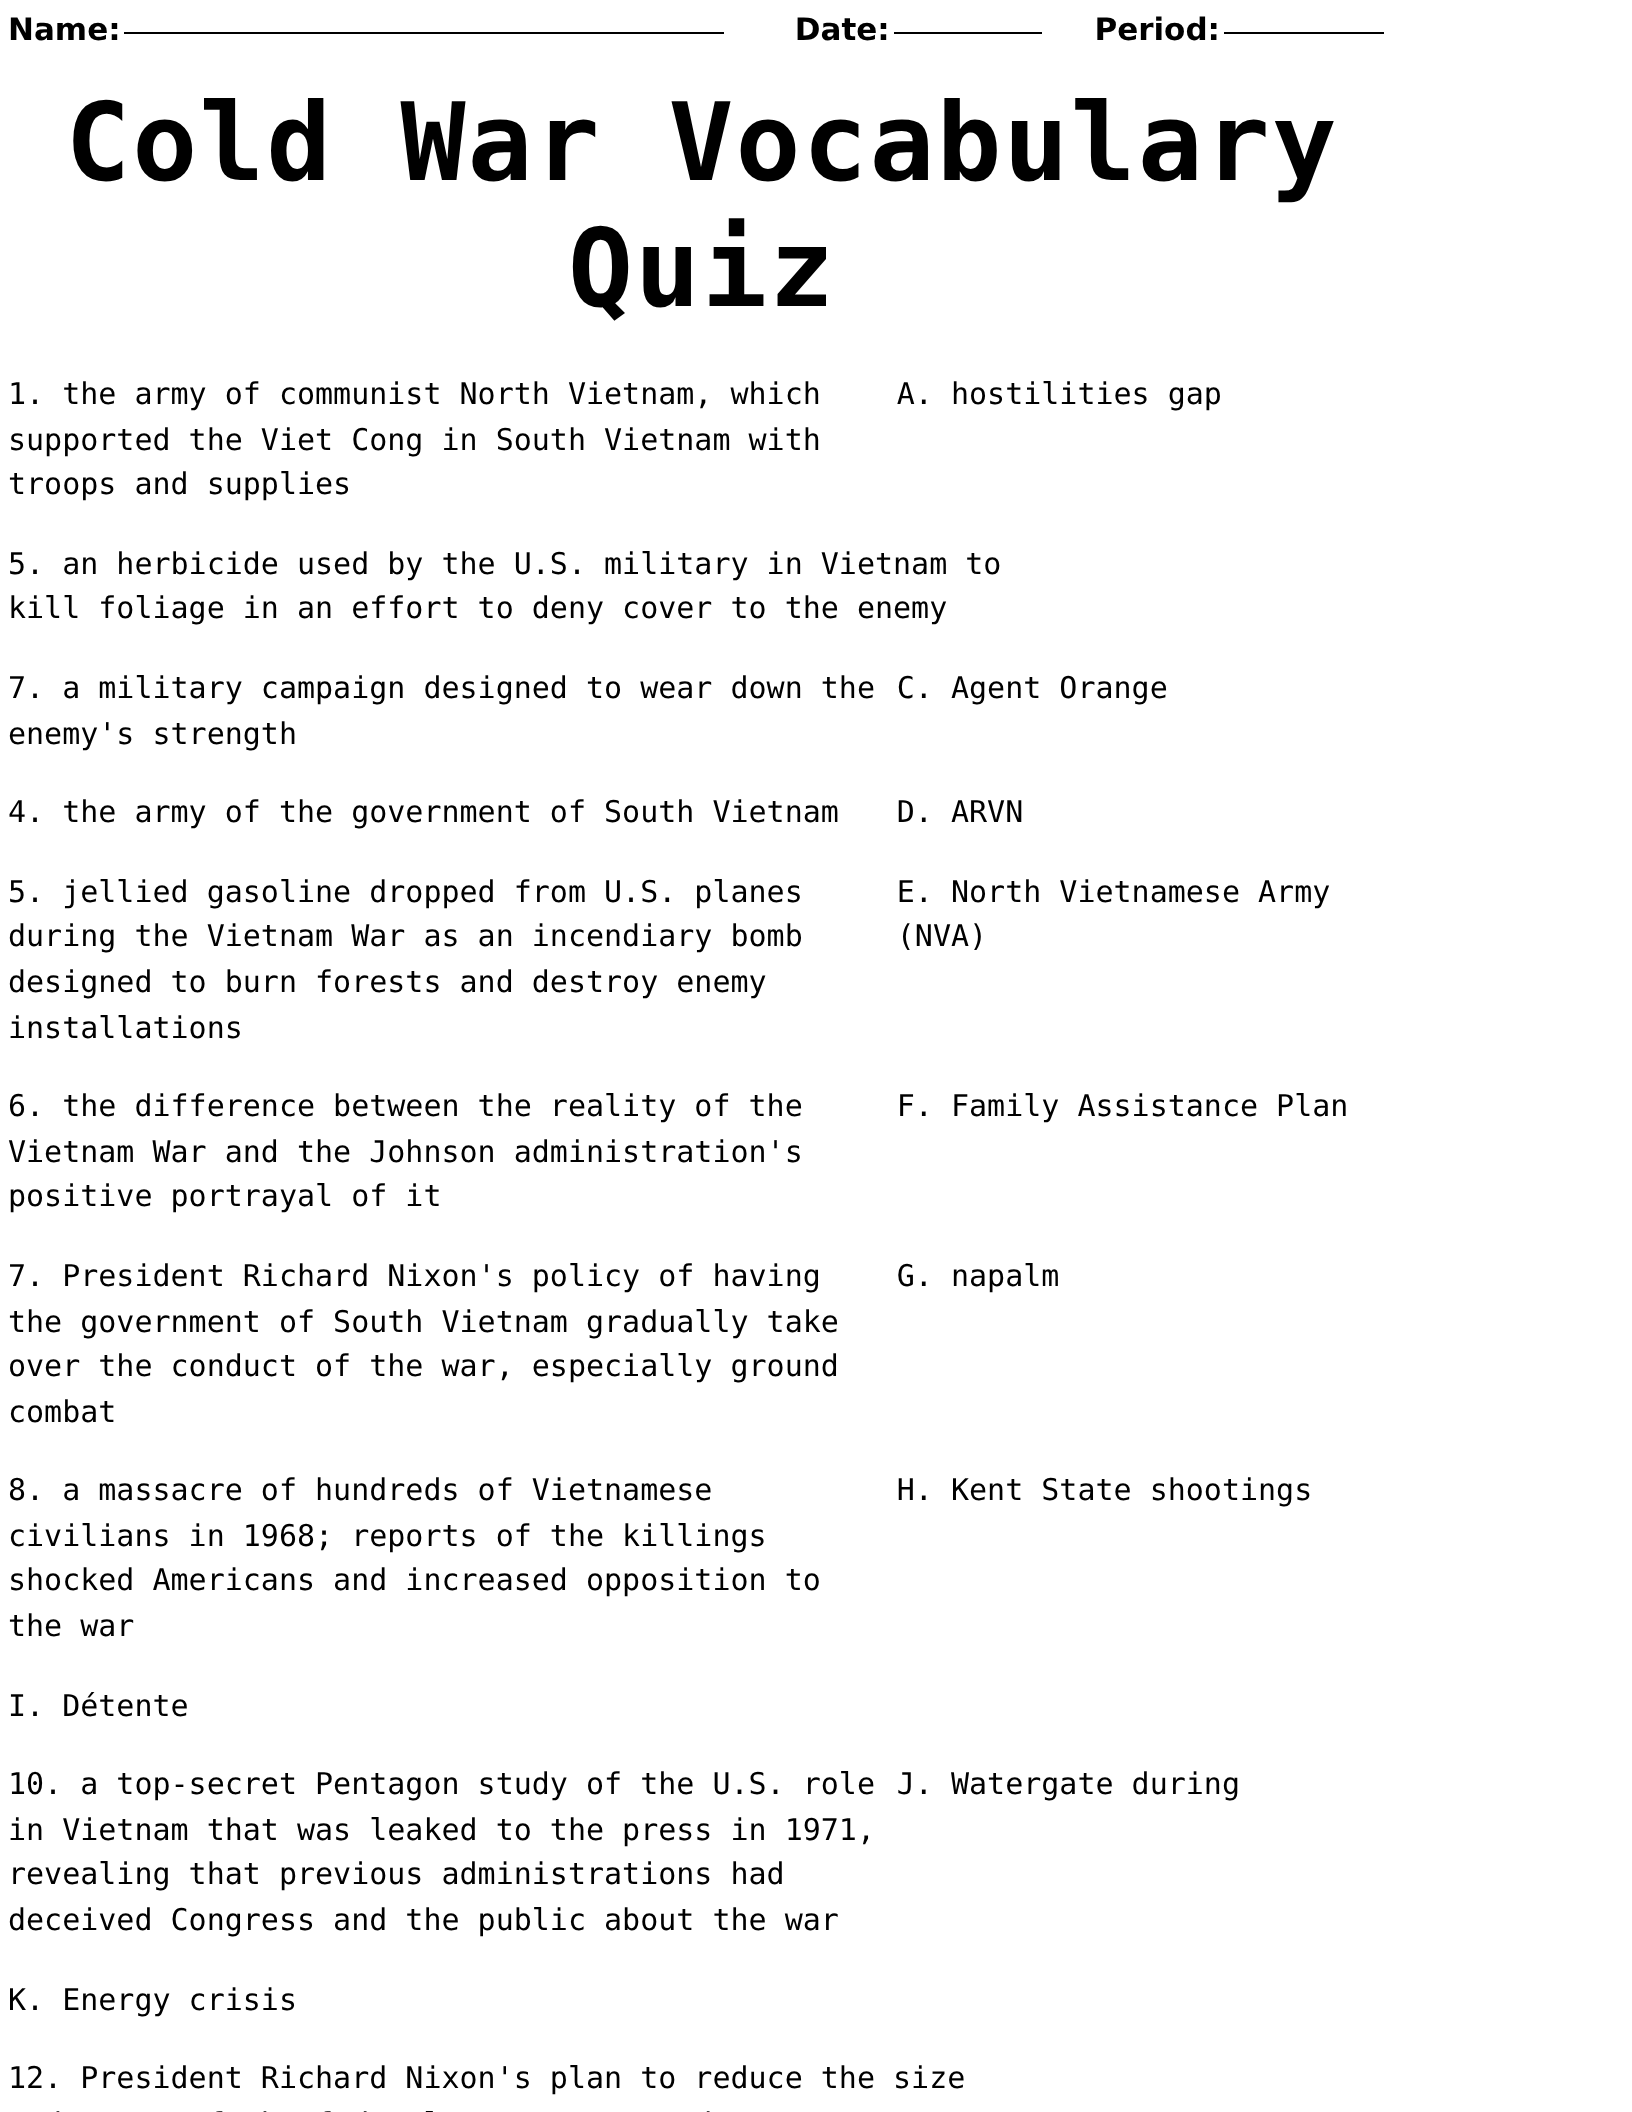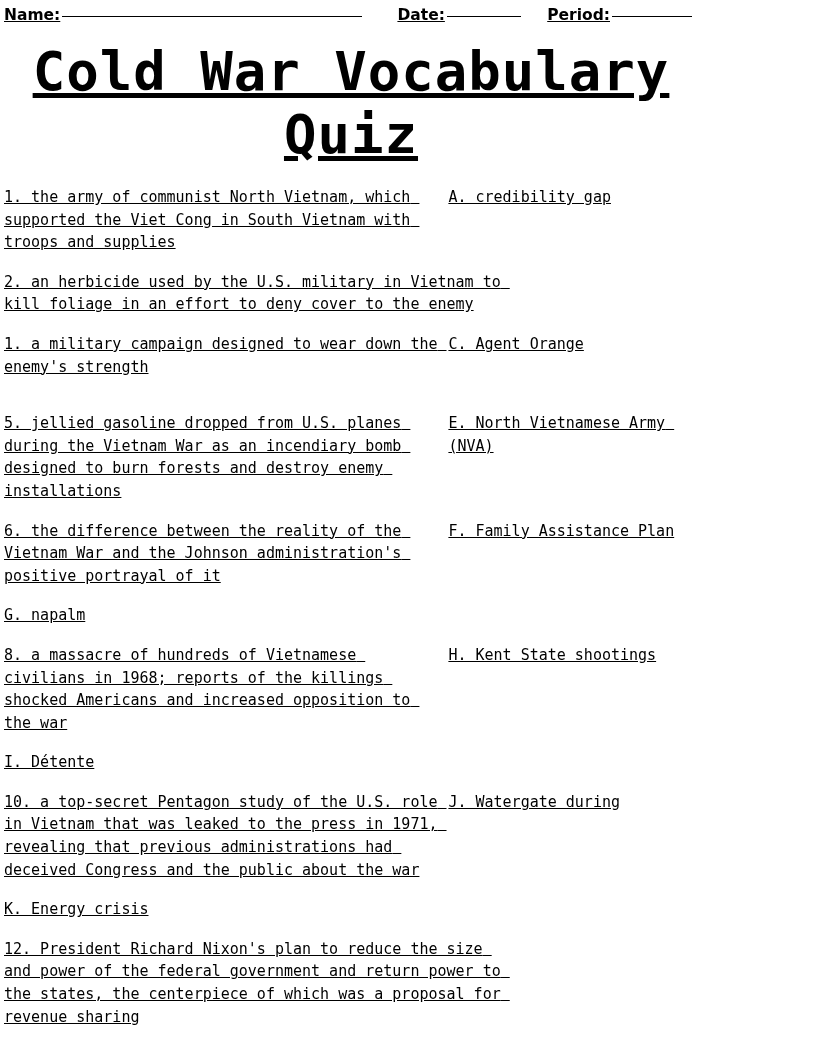--- a/index.html
+++ b/index.html
@@ -13,21 +13,20 @@
     font-family: "DejaVu Sans Mono", monospace;
     color: #000000;
     overflow: hidden;
   }
   .page {
     width: 696px;
     height: 1056px;
     position: relative;
     box-sizing: border-box;
     padding: 0 4px;
-    text-decoration: underline;
   }
   
   .header-line {
     display: flex;
     align-items: baseline;
     font-family: "DejaVu Sans", sans-serif;
     font-weight: bold;
     font-size: 15.5px;
     padding-top: 6px;
     white-space: nowrap;
@@ -108,40 +107,46 @@
 
   <h1 class="title">Cold War Vocabulary Quiz</h1>
 
   <div class="quiz-body">
 
     <div class="row">
       <div class="q-col">
         <p class="question">1. the army of communist North Vietnam, which supported the Viet Cong in South Vietnam with troops and supplies</p>
       </div>
       <div class="a-col">
-        <p class="answer">A. credibility gap</p>
-      </div>
-    </div>
-
-    <div class="row">
-      <div class="q-col">
-        <p class="question">2. an herbicide used by the U.S. military in Vietnam to kill foliage in an effort to deny cover to the enemy</p>
-      </div>
-    </div>
-
-    <div class="row">
-      <div class="q-col">
-        <p class="question">1. a military campaign designed to wear down the enemy's strength</p>
+        <p class="answer">A. hostilities gap</p>
+      </div>
+    </div>
+
+    <div class="row">
+      <div class="q-col">
+        <p class="question">5. an herbicide used by the U.S. military in Vietnam to kill foliage in an effort to deny cover to the enemy</p>
+      </div>
+    </div>
+
+    <div class="row">
+      <div class="q-col">
+        <p class="question">7. a military campaign designed to wear down the enemy's strength</p>
       </div>
       <div class="a-col">
         <p class="answer">C. Agent Orange</p>
       </div>
     </div>
 
     <div class="row">
+      <div class="q-col">
+        <p class="question">4. the army of the government of South Vietnam</p>
+      </div>
+      <div class="a-col">
+        <p class="answer">D. ARVN</p>
+      </div>
     </div>
 
     <div class="row">
       <div class="q-col">
         <p class="question">5. jellied gasoline dropped from U.S. planes during the Vietnam War as an incendiary bomb designed to burn forests and destroy enemy installations</p>
       </div>
       <div class="a-col">
         <p class="answer">E. North Vietnamese Army (NVA)</p>
       </div>
     </div>
@@ -149,20 +154,23 @@
     <div class="row">
       <div class="q-col">
         <p class="question">6. the difference between the reality of the Vietnam War and the Johnson administration's positive portrayal of it</p>
       </div>
       <div class="a-col">
         <p class="answer">F. Family Assistance Plan</p>
       </div>
     </div>
 
     <div class="row">
+      <div class="q-col">
+        <p class="question">7. President Richard Nixon's policy of having the government of South Vietnam gradually take over the conduct of the war, especially ground combat</p>
+      </div>
       <div class="a-col">
         <p class="answer">G. napalm</p>
       </div>
     </div>
 
     <div class="row">
       <div class="q-col">
         <p class="question">8. a massacre of hundreds of Vietnamese civilians in 1968; reports of the killings shocked Americans and increased opposition to the war</p>
       </div>
       <div class="a-col">

